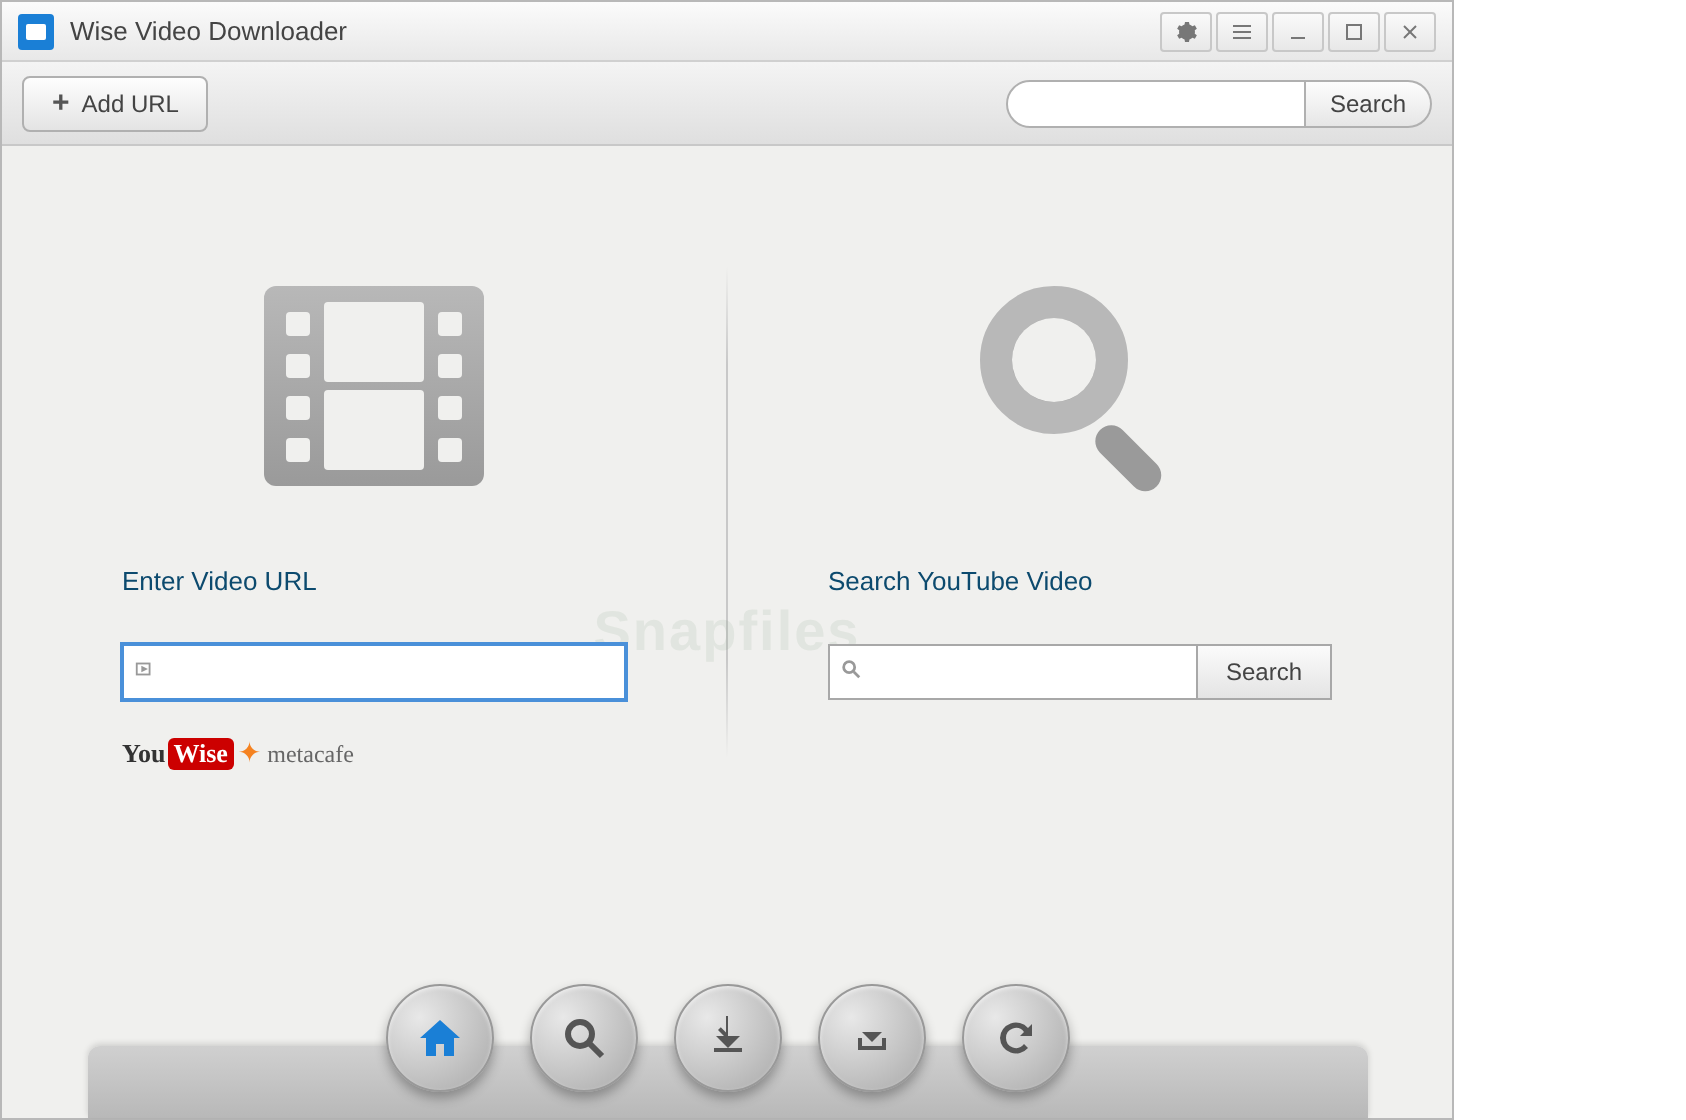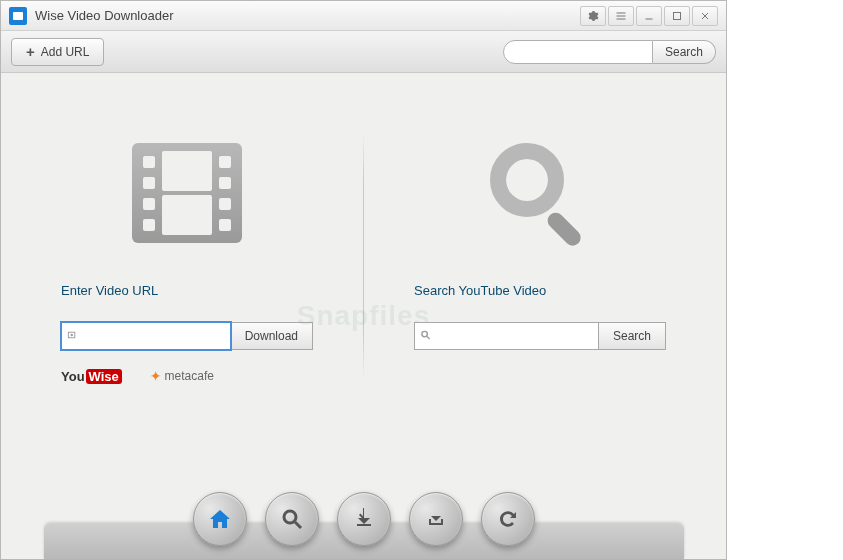--- a/index.html
+++ b/index.html
@@ -246,22 +246,23 @@
       border: 1px solid #a8a8a8;
       border-left: none;
       background: linear-gradient(to bottom, #fbfbfb, #e4e4e4);
       font-size: 12px;
       color: #444;
       cursor: pointer;
     }
     .providers {
       align-self: flex-start;
       display: flex;
-      gap: 28px;
-      align-items: center;
+      gap: 2px;
+      align-items: center;
+      font-family: Liberation Serif, serif;
     }
     .yt {
       display: flex;
       align-items: center;
       gap: 1px;
       font-size: 13px;
       font-weight: bold;
     }
     .yt .y1 { color: #333; }
     .yt .y2 { background: #cc0000; color: #fff; padding: 0 3px; border-radius: 3px; }
@@ -417,21 +418,20 @@
         <div class="input-row">
           <div class="field-wrap">
             <span class="field-icon">
               <svg viewBox="0 0 24 24" width="11" height="11" fill="none" stroke="#999" stroke-width="2">
                   <rect x="3" y="6" width="14" height="12"></rect>
                   <polygon points="9,10 9,14 13,12" fill="#999"></polygon>
                 </svg>
             </span>
             <input type="text" style="border-color: rgb(74, 144, 217); box-shadow: rgb(74, 144, 217) 0px 0px 0px 1px;" value="">
           </div>
-          <button class="go-btn">Download</button>
         </div>
         <div class="providers">
           <div class="yt">
             <span class="y1">You</span>
               <span class="y2">Wise</span>
           </div>
           <div class="mc">
             <span class="m-ico">✦</span>
             <span>metacafe</span>
           </div>

